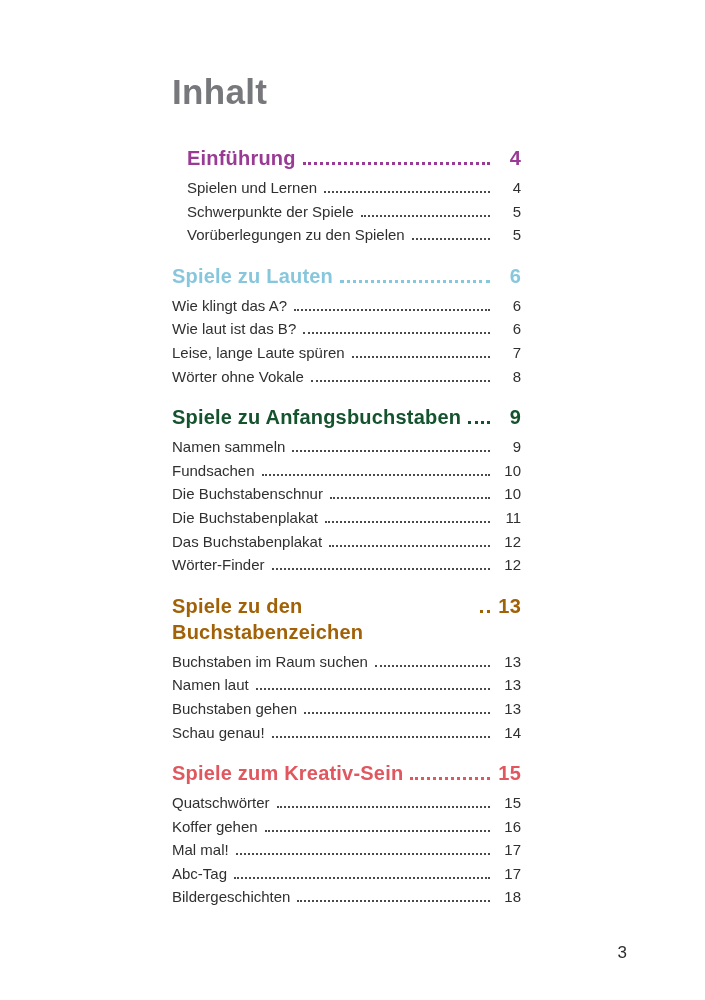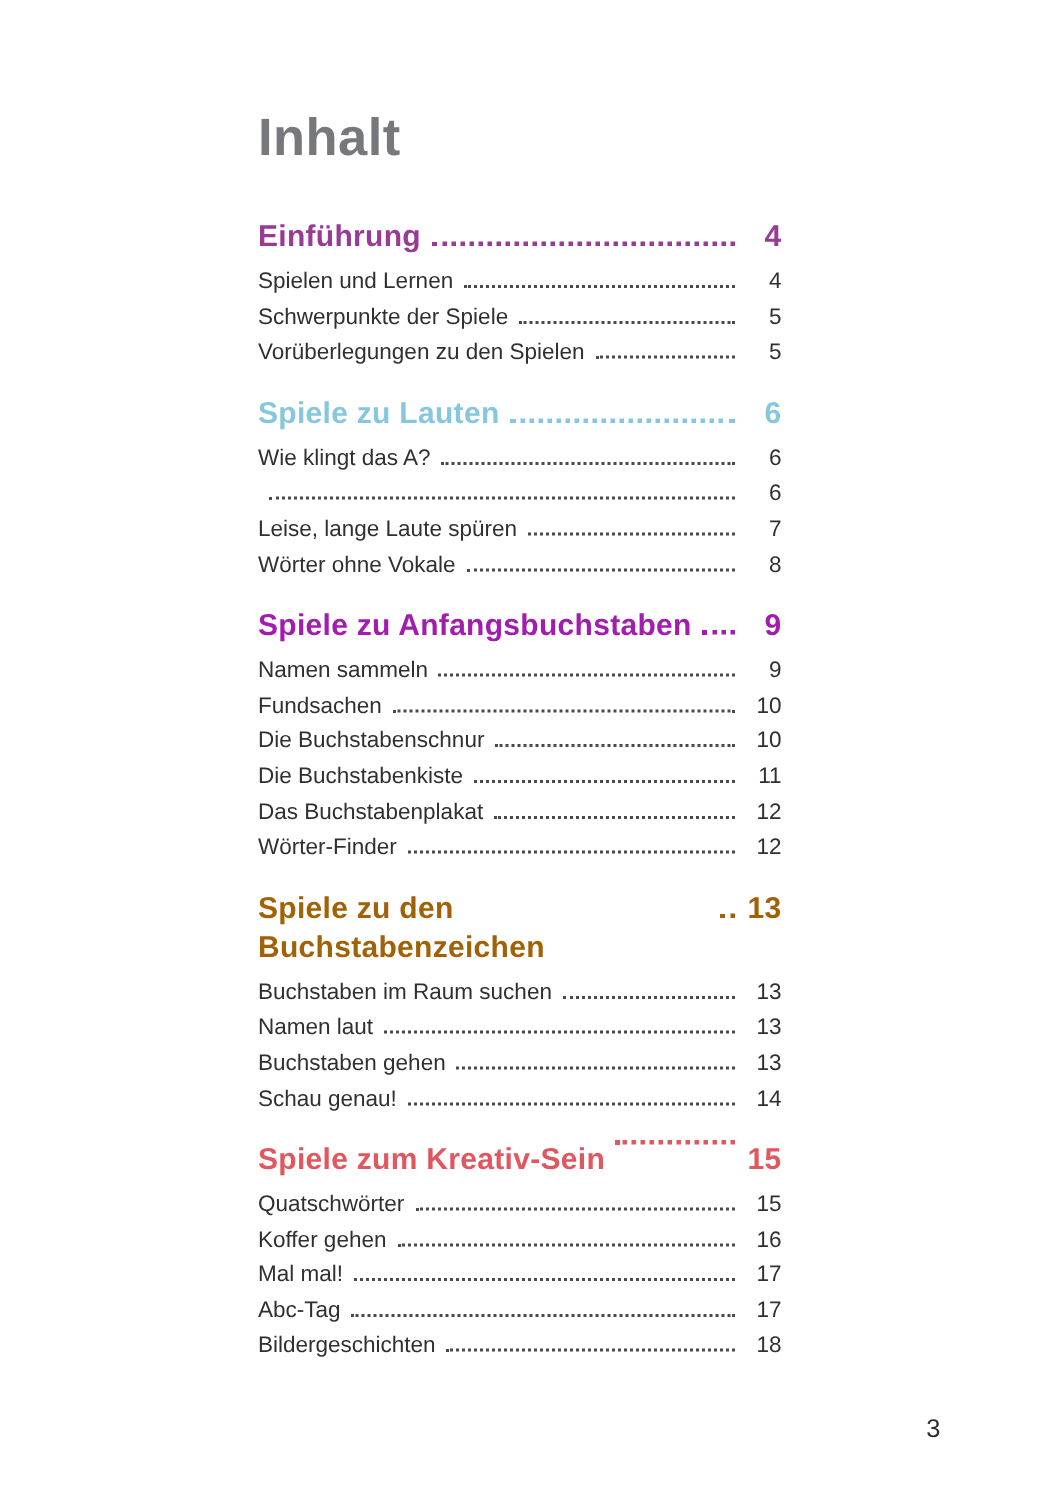--- a/index.html
+++ b/index.html
@@ -17,21 +17,21 @@
   }
   .content {
     position: absolute; left: 172px; top: 73px; width: 349px;
   }
   .page-title {
     font-size: 35px; line-height: 38px;
     font-weight: 700; color: #77787b;
     letter-spacing: 0.3px;
   }
   .toc-section { margin-top: 16px; }
-  .toc-section:first-of-type { margin-top: 34px; }
+  .toc-section:first-of-type { margin-top: 34px; margin-left: 15px; }
   .toc-row { display: flex; align-items: baseline; }
   .toc-heading {
     font-size: 20px; line-height: 26px;
     font-weight: 700; margin-bottom: 5px;
     letter-spacing: 0.2px;
   }
   .toc-heading .leader {
     border-bottom-width: 3px;
     border-bottom-color: currentColor;
     margin-bottom: 0;
@@ -88,57 +88,58 @@
             <span>Spiele zu Lauten</span>
             <span class="leader"></span>
             <span class="pagenum">6</span>
           </div>
           <div class="toc-row toc-entry">
             <span>Wie klingt das A?</span>
             <span class="leader"></span>
             <span class="pagenum">6</span>
           </div>
           <div class="toc-row toc-entry">
+            <span>Wie laut ist das B?</span>
             <span class="leader"></span>
             <span class="pagenum">6</span>
           </div>
           <div class="toc-row toc-entry">
             <span>Leise, lange Laute spüren</span>
             <span class="leader"></span>
             <span class="pagenum">7</span>
           </div>
           <div class="toc-row toc-entry">
             <span>Wörter ohne Vokale</span>
             <span class="leader"></span>
             <span class="pagenum">8</span>
           </div>
         </section>
         <section class="toc-section">
-          <div class="toc-row toc-heading" style="color: #a21caf;">
+          <div class="toc-row toc-heading" style="color: #14532d;">
             <span>Spiele zu Anfangsbuchstaben</span>
             <span class="leader"></span>
             <span class="pagenum">9</span>
           </div>
           <div class="toc-row toc-entry">
             <span>Namen sammeln</span>
             <span class="leader"></span>
             <span class="pagenum">9</span>
           </div>
           <div class="toc-row toc-entry">
             <span>Fundsachen</span>
             <span class="leader"></span>
             <span class="pagenum">10</span>
           </div>
           <div class="toc-row toc-entry">
             <span>Die Buchstabenschnur</span>
             <span class="leader"></span>
             <span class="pagenum">10</span>
           </div>
           <div class="toc-row toc-entry">
-            <span>Die Buchstabenkiste</span>
+            <span>Die Buchstabenplakat</span>
             <span class="leader"></span>
             <span class="pagenum">11</span>
           </div>
           <div class="toc-row toc-entry">
             <span>Das Buchstabenplakat</span>
             <span class="leader"></span>
             <span class="pagenum">12</span>
           </div>
           <div class="toc-row toc-entry">
             <span>Wörter-Finder</span>
@@ -167,21 +168,21 @@
             <span class="leader"></span>
             <span class="pagenum">13</span>
           </div>
           <div class="toc-row toc-entry">
             <span>Schau genau!</span>
             <span class="leader"></span>
             <span class="pagenum">14</span>
           </div>
         </section>
         <section class="toc-section">
-          <div class="toc-row toc-heading" style="color: rgb(224, 87, 95); align-items: center;">
+          <div class="toc-row toc-heading" style="color: rgb(224, 87, 95);">
             <span>Spiele zum Kreativ-Sein</span>
             <span class="leader"></span>
             <span class="pagenum">15</span>
           </div>
           <div class="toc-row toc-entry">
             <span>Quatschwörter</span>
             <span class="leader"></span>
             <span class="pagenum">15</span>
           </div>
           <div class="toc-row toc-entry">

